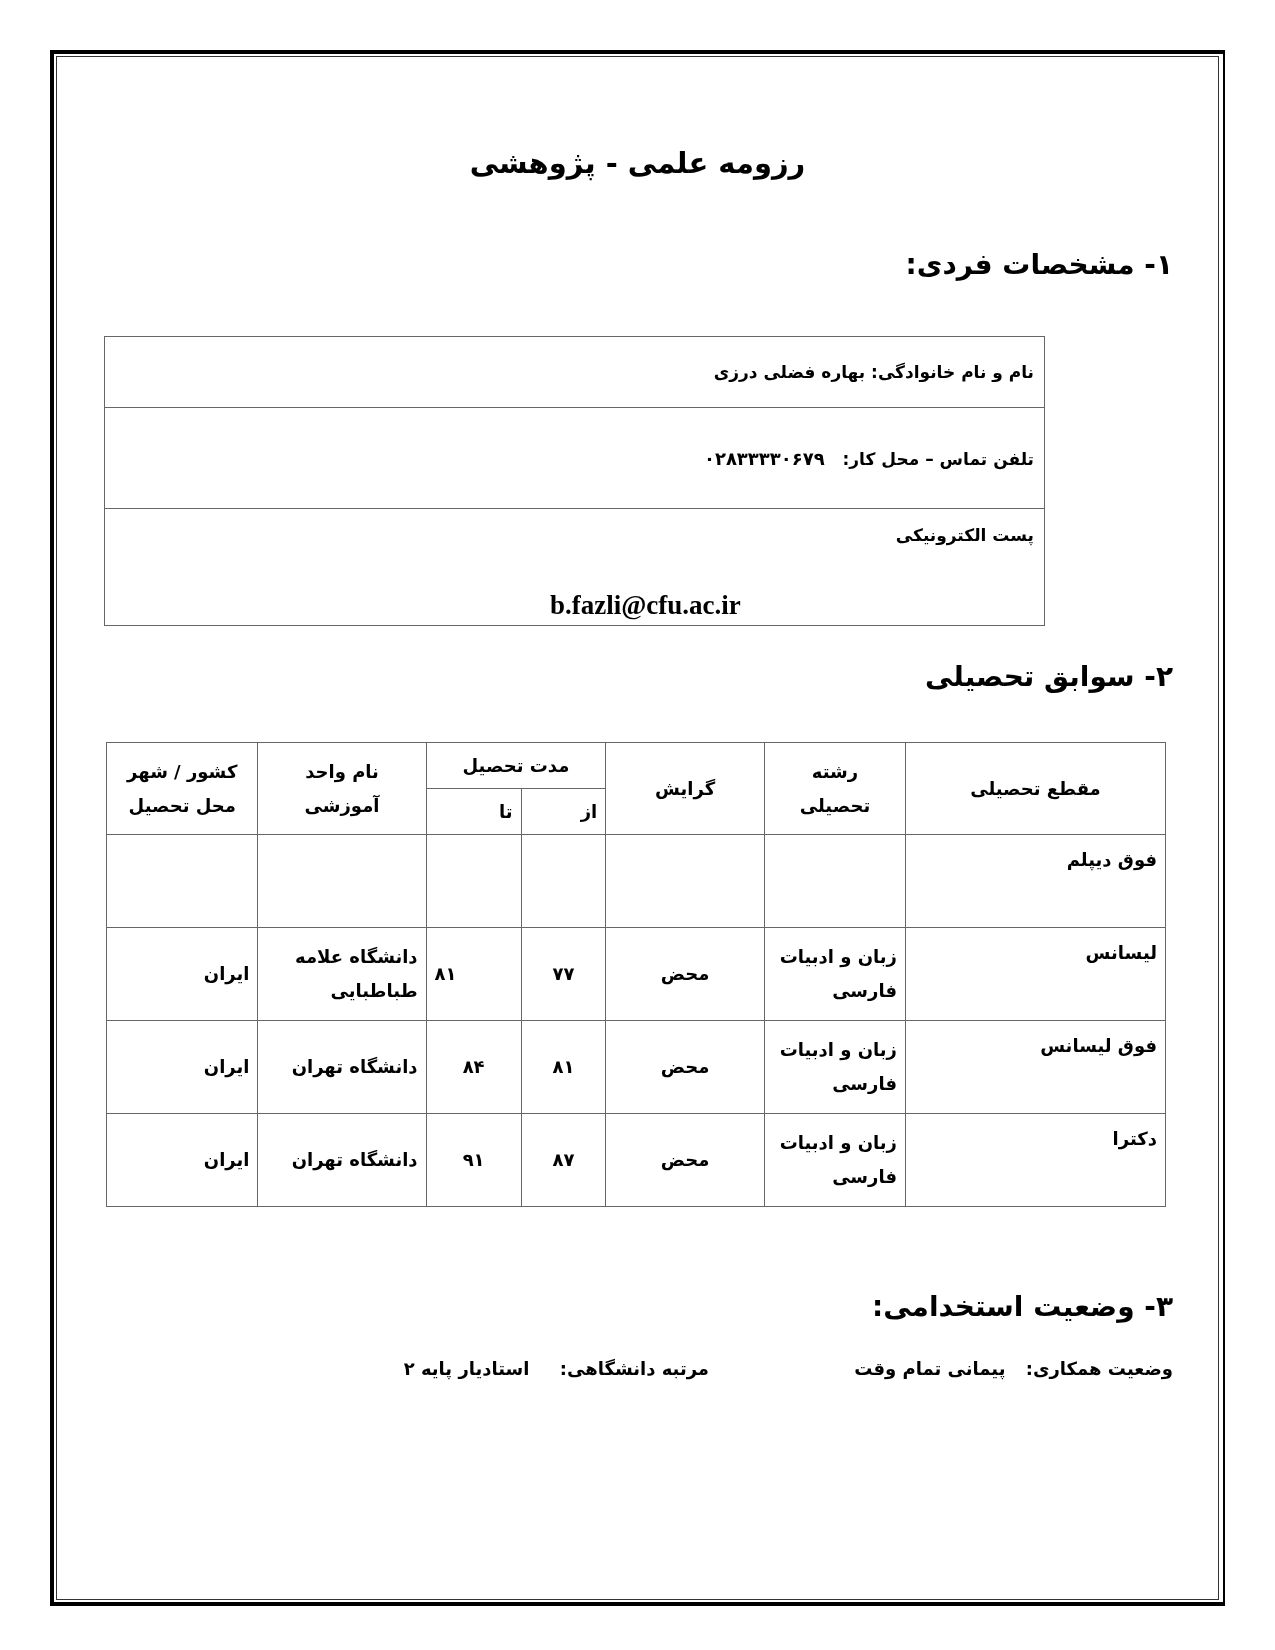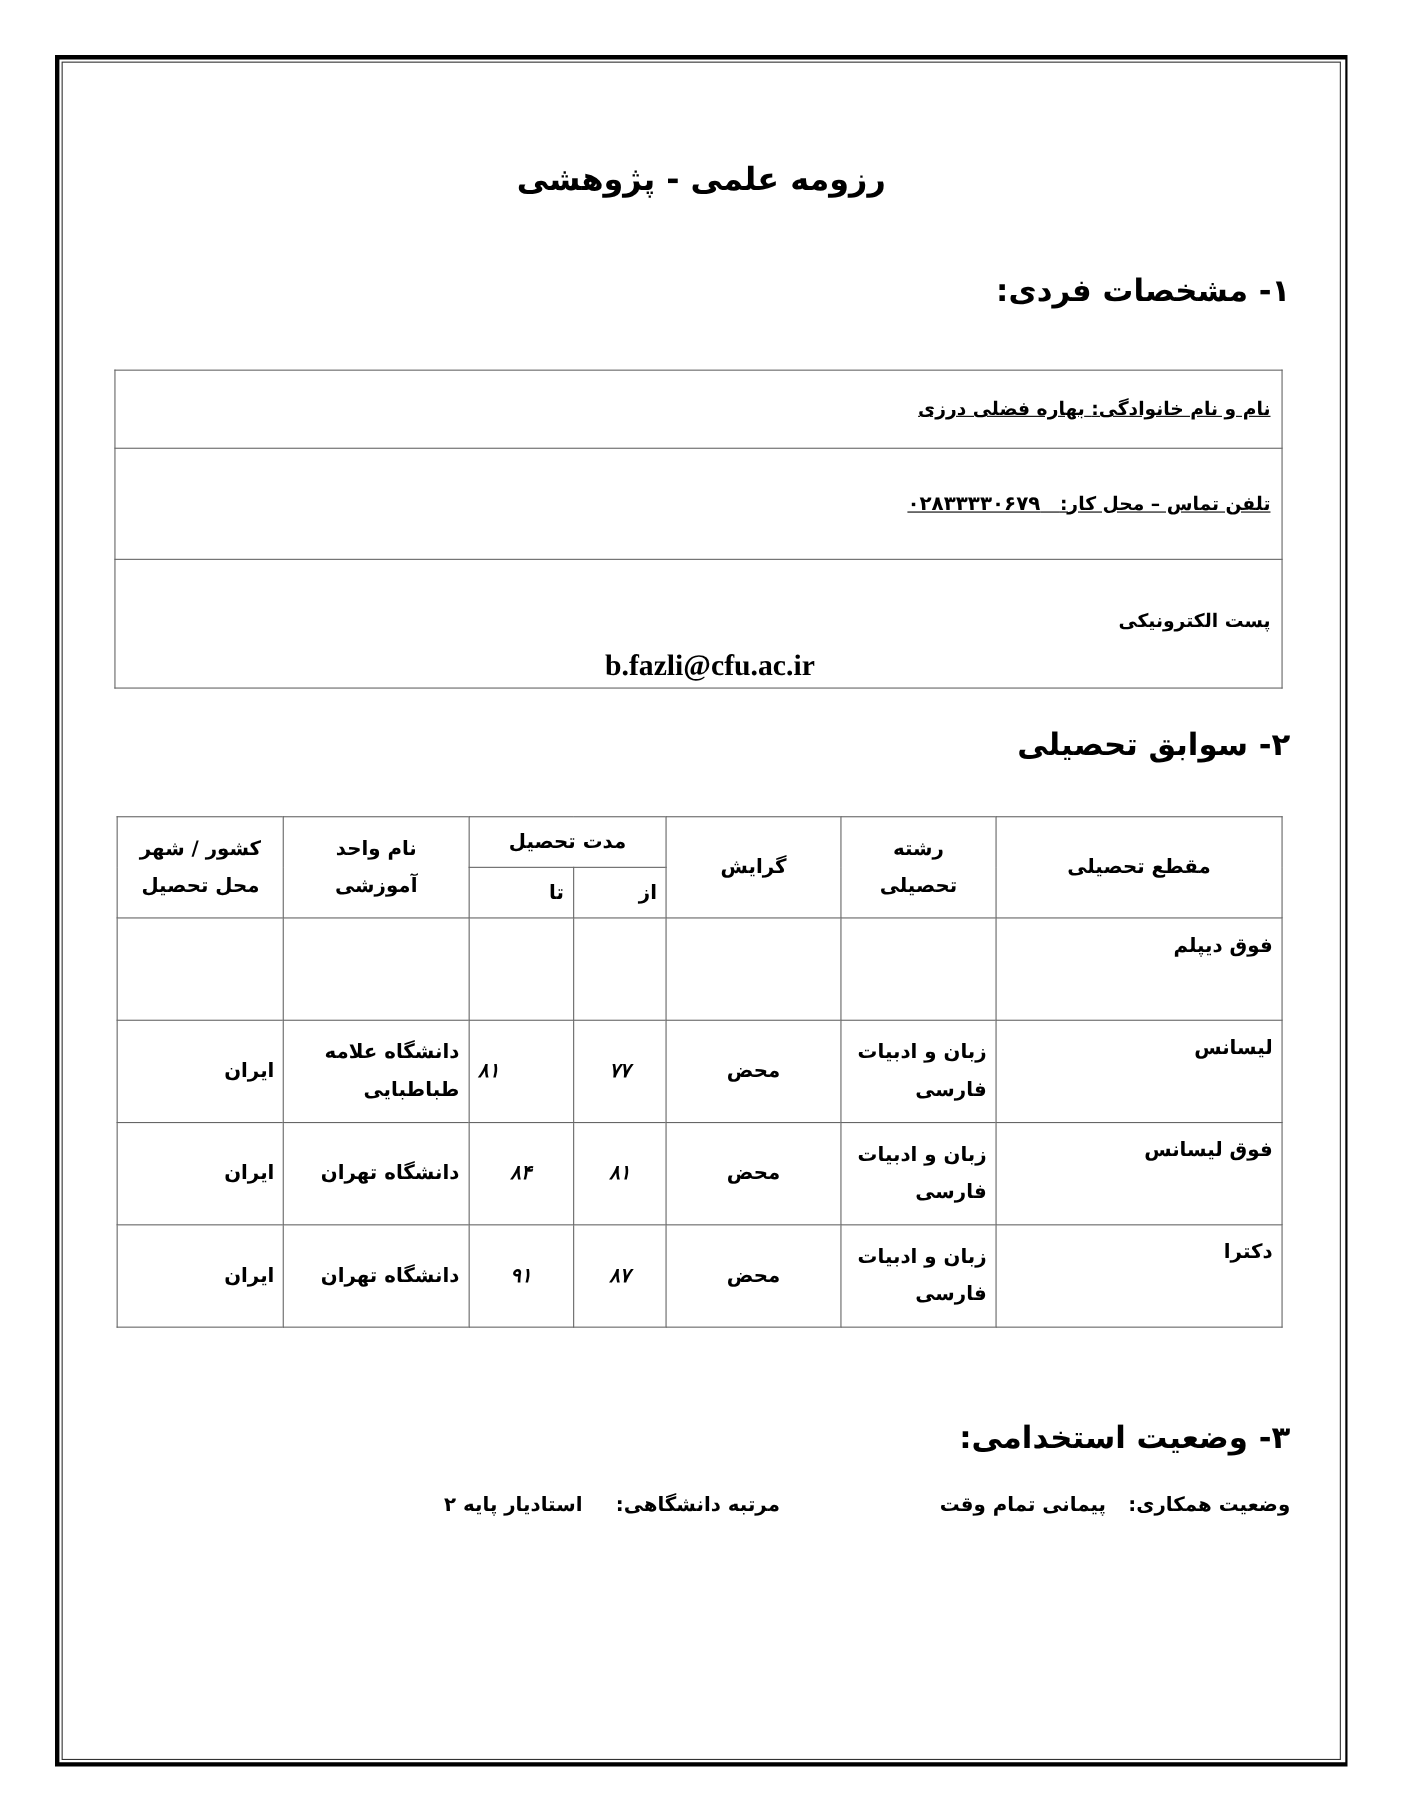--- a/index.html
+++ b/index.html
@@ -7,34 +7,34 @@
            font-family:"DejaVu Sans", sans-serif; color:#000; }
     .frame-outer { position:absolute; left:50px; top:50px; width:1175px; height:1556px;
                    border:4px solid #000; border-right-width:2px; border-bottom-width:4px; box-sizing:border-box; }
     .frame-inner { position:absolute; left:56px; top:56px; width:1163px; height:1544px;
                    border:1.5px solid #333; box-sizing:border-box; }
     .page { position:absolute; left:0; top:0; width:1275px; height:1650px; direction:rtl; }
     .title { position:absolute; left:0; width:1275px; text-align:center; font-weight:bold; font-size:21px; }
     .h1 { top:96px; }
     .h2 { top:146px; font-size:29px; }
     .section { position:absolute; right:102px; font-weight:bold; font-size:28px; }
-    .info-table { position:absolute; left:104px; top:336px; width:1062px; border-collapse:collapse;text-decoration:underline; }
+    .info-table { position:absolute; left:104px; top:336px; width:941px; border-collapse:collapse; }
     .info-table td { border:1.5px solid #666; padding:0 10px; font-size:17px; font-weight:bold; vertical-align:middle; text-align:right; }
     .r1 { height:70px; }
     .r2 { height:100px; }
     .r3 { height:116px; vertical-align:top !important; position:relative; }
-    .email-label { position:absolute; right:10px; top:16px;margin-top:30px; }
+    .email-label { position:absolute; right:10px; top:16px; }
     .email-value { position:absolute; left:445px; bottom:4px; direction:ltr; font-family:"Liberation Serif", serif; font-size:27px; font-weight:bold; }
     .edu { position:absolute; left:106px; top:742px; width:1060px; border-collapse:collapse; }
     .edu td, .edu th { border:1.5px solid #666; font-size:18px; font-weight:bold; padding:4px 8px; }
     .edu th { font-weight:bold; text-align:center; line-height:34px; }
     .edu td { height:80px; line-height:34px; vertical-align:middle; }
     .edu td.level { vertical-align:top; text-align:right; padding-top:8px; }
     .edu td.field { text-align:right; }
-    .edu td.num { text-align:center;font-style:italic; }
+    .edu td.num { text-align:center; }
     .edu td.spec { text-align:center; }
     .edu td.uni { text-align:right; }
     .edu td.country { text-align:right; }
     .emp-row { position:absolute; top:1358px; font-weight:bold; font-size:18px; }
     .emp-row .lbl { margin-left:14px; }
   </style>
 </head>
 <body>
 
 <div class="frame-outer"></div>

